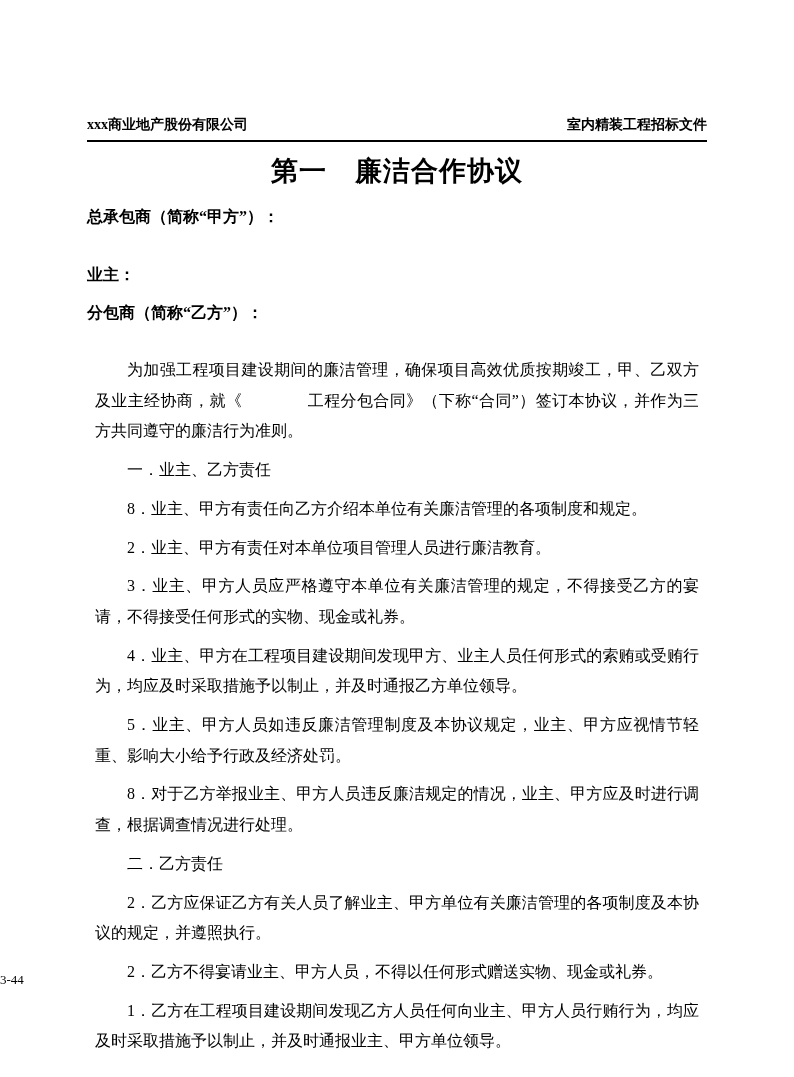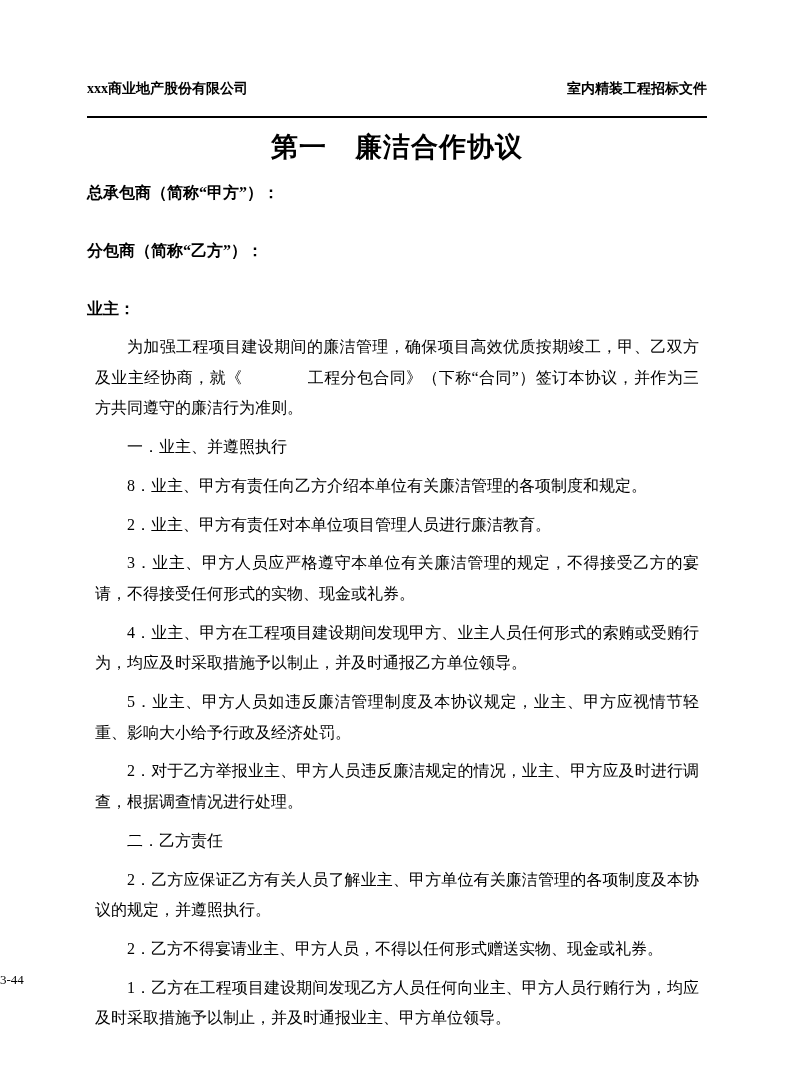--- a/index.html
+++ b/index.html
@@ -16,24 +16,25 @@
     background: #ffffff;
     color: #000000;
     font-family: "Liberation Serif", "DejaVu Serif", serif;
     overflow: hidden;
   }
   .header {
     display: flex;
     justify-content: space-between;
     align-items: flex-end;
     border-bottom: 2px solid #000000;
-    padding-bottom: 19px;
+    padding-bottom: 7px;
     font-size: 14px;
     font-weight: bold;
     line-height: 17px;
+    margin-top: 36px;
   }
   .doc-title {
     font-size: 27px;
     font-weight: bold;
     text-align: center;
     line-height: 36px;
     margin: 11px 0 12px 0;
     letter-spacing: 1px;
   }
   .parties {
@@ -72,33 +73,33 @@
 
   <div class="header">
     <span>xxx商业地产股份有限公司</span>
     <span>室内精装工程招标文件</span>
   </div>
 
   <h1 class="doc-title">第一　廉洁合作协议</h1>
 
   <div class="parties">
     <p class="party">总承包商（简称“甲方”）：</p>
+    <p class="party party-last">业主：</p>
     <p class="party">分包商（简称“乙方”）：</p>
-    <p class="party party-last">业主：</p>
   </div>
 
   <div class="content">
     <p>为加强工程项目建设期间的廉洁管理，确保项目高效优质按期竣工，甲、乙双方及业主经协商，就《　　　　工程分包合同》（下称“合同”）签订本协议，并作为三方共同遵守的廉洁行为准则。</p>
-    <p>一．业主、并遵照执行</p>
+    <p>一．业主、乙方责任</p>
     <p>8．业主、甲方有责任向乙方介绍本单位有关廉洁管理的各项制度和规定。</p>
     <p>2．业主、甲方有责任对本单位项目管理人员进行廉洁教育。</p>
     <p>3．业主、甲方人员应严格遵守本单位有关廉洁管理的规定，不得接受乙方的宴请，不得接受任何形式的实物、现金或礼券。</p>
     <p>4．业主、甲方在工程项目建设期间发现甲方、业主人员任何形式的索贿或受贿行为，均应及时采取措施予以制止，并及时通报乙方单位领导。</p>
     <p>5．业主、甲方人员如违反廉洁管理制度及本协议规定，业主、甲方应视情节轻重、影响大小给予行政及经济处罚。</p>
-    <p>2．对于乙方举报业主、甲方人员违反廉洁规定的情况，业主、甲方应及时进行调查，根据调查情况进行处理。</p>
+    <p>8．对于乙方举报业主、甲方人员违反廉洁规定的情况，业主、甲方应及时进行调查，根据调查情况进行处理。</p>
     <p>二．乙方责任</p>
     <p>2．乙方应保证乙方有关人员了解业主、甲方单位有关廉洁管理的各项制度及本协议的规定，并遵照执行。</p>
     <p>2．乙方不得宴请业主、甲方人员，不得以任何形式赠送实物、现金或礼券。</p>
     <p>1．乙方在工程项目建设期间发现乙方人员任何向业主、甲方人员行贿行为，均应及时采取措施予以制止，并及时通报业主、甲方单位领导。</p>
   </div>
 
   <div class="footer">3-44</div>
 
 </div>
 

